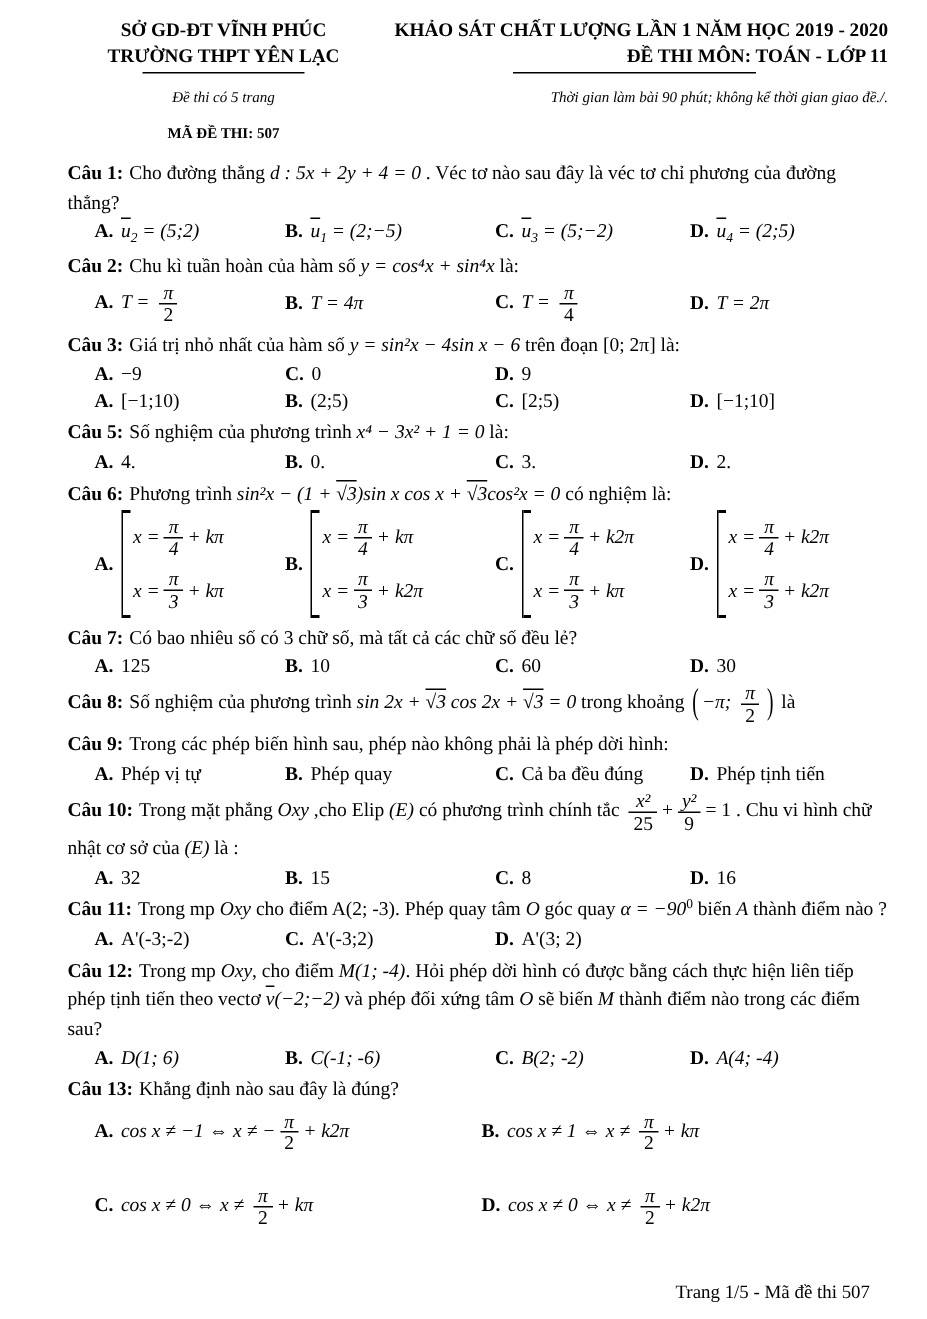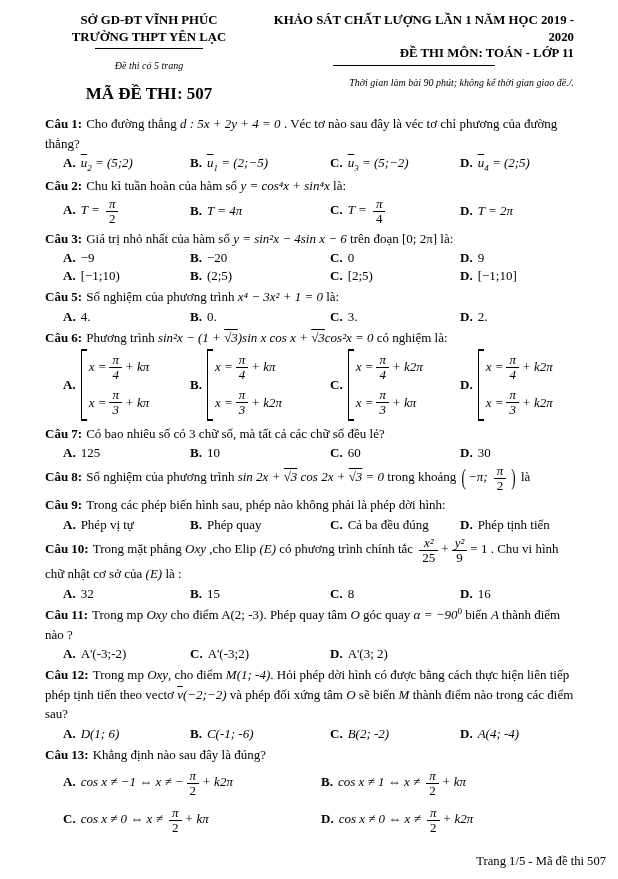--- a/index.html
+++ b/index.html
@@ -1,50 +1,50 @@
 <!DOCTYPE html>
 <html><head>
 <meta charset="utf-8">
 <style>
   html,body{margin:0;padding:0;}
   body{width:618px;height:879px;background:#fff;color:#000;
        font-family:"Liberation Serif","DejaVu Serif",serif;font-size:13px;overflow:hidden;}
-  .page{box-sizing:border-box;position:relative;width:100%;height:100%;padding:12px 44px 0 45px;}
+  .page{box-sizing:border-box;position:relative;width:100%;height:100%;padding:12px 26px 0 45px;}
   .hdr{display:flex;}
   .hcol-l{width:208px;text-align:center;}
   .hcol-r{flex:1;text-align:right;}
   .hb{font-weight:bold;font-size:12.8px;line-height:1.3;}
   .ul{height:1px;background:#000;margin:3px auto 0;}
   .ul-l{width:108px;}
   .ul-r{width:162px;}
   .inote{font-style:italic;margin-top:11px;font-size:10px;}
-  .code{font-weight:bold;margin-top:13px;text-align:center;font-size:17px;}
+  .code{font-weight:bold;margin-top:13px;text-align:center;font-size:10px;}
   .qs{margin-top:10px;}
   .stem{line-height:1.5;margin-top:3px;}
   .ql{font-weight:bold;margin-right:4px;}
   .g4{display:grid;grid-template-columns:127px 140px 130px 1fr;padding-left:18px;margin:2px 0 1px;align-items:center;}
-  .g2{display:grid;grid-template-columns:258px 1fr;padding-left:18px;row-gap:9px;margin:5px 0 3px;align-items:center;}
+  .g2{display:grid;grid-template-columns:258px 1fr;padding-left:18px;row-gap:21px;margin:5px 0 3px;align-items:center;}
   .opt{white-space:nowrap;}
   .ok{font-weight:bold;margin-right:5px;}
   .frac{display:inline-block;vertical-align:middle;text-align:center;line-height:1.05;margin:0 3px;}
   .fn{display:block;padding:0 3px;}
   .fd{display:block;border-top:1px solid #000;padding:0 3px;}
   .sqrt{text-decoration:overline;font-style:italic;}
   .ovl{text-decoration:overline;}
   sub{font-size:9px;}
   sup{font-size:9px;}
   .tallp{display:inline-block;transform:scaleY(1.85);margin:0 2px;}
   .cases{display:inline-block;position:relative;border-left:1.5px solid #000;padding:4px 0 4px 7px;vertical-align:middle;}
   .cases::before,.cases::after{content:"";position:absolute;left:0;width:5px;height:1.5px;background:#000;}
   .cases::before{top:0;}
   .cases::after{bottom:0;}
   .cline{display:flex;align-items:center;white-space:nowrap;font-style:italic;}
   .cline+.cline{margin-top:7px;}
   .q6opt{display:flex;align-items:center;}
-  .footer{position:absolute;right:12px;bottom:10px;font-size:12.6px;}
+  .footer{position:absolute;right:38px;bottom:10px;font-size:12.6px;}
   i{font-style:italic;}
 </style>
 </head>
 <body>
 
 <div class="page">
 
   <div class="hdr">
     <div class="hcol-l">
       <div class="hb">SỞ GD-ĐT VĨNH PHÚC</div>
@@ -80,21 +80,20 @@
         <div class="opt"><b class="ok">B.</b><i>T = 4π</i></div>
         <div class="opt"><b class="ok">C.</b><i>T = </i><span class="frac"><i class="fn">π</i><span class="fd">4</span></span></div>
         <div class="opt"><b class="ok">D.</b><i>T = 2π</i></div>
       </div>
     </div>
 
     <div>
       <div class="stem"><b class="ql">Câu 3:</b><span>Giá trị nhỏ nhất của hàm số </span><i>y = sin²x − 4sin x − 6</i><span> trên đoạn </span><span>[0; 2π]</span><span> là:</span></div>
       <div class="g4">
         <div class="opt"><b class="ok">A.</b><span>−9</span></div>
-        <div class="opt"><b class="ok">B.</b><span>−20</span></div>
         <div class="opt"><b class="ok">C.</b><span>0</span></div>
         <div class="opt"><b class="ok">D.</b><span>9</span></div>
       </div>
     </div>
 
     <div>
       <div class="g4">
         <div class="opt"><b class="ok">A.</b><span>[−1;10)</span></div>
         <div class="opt"><b class="ok">B.</b><span>(2;5)</span></div>
         <div class="opt"><b class="ok">C.</b><span>[2;5)</span></div>

